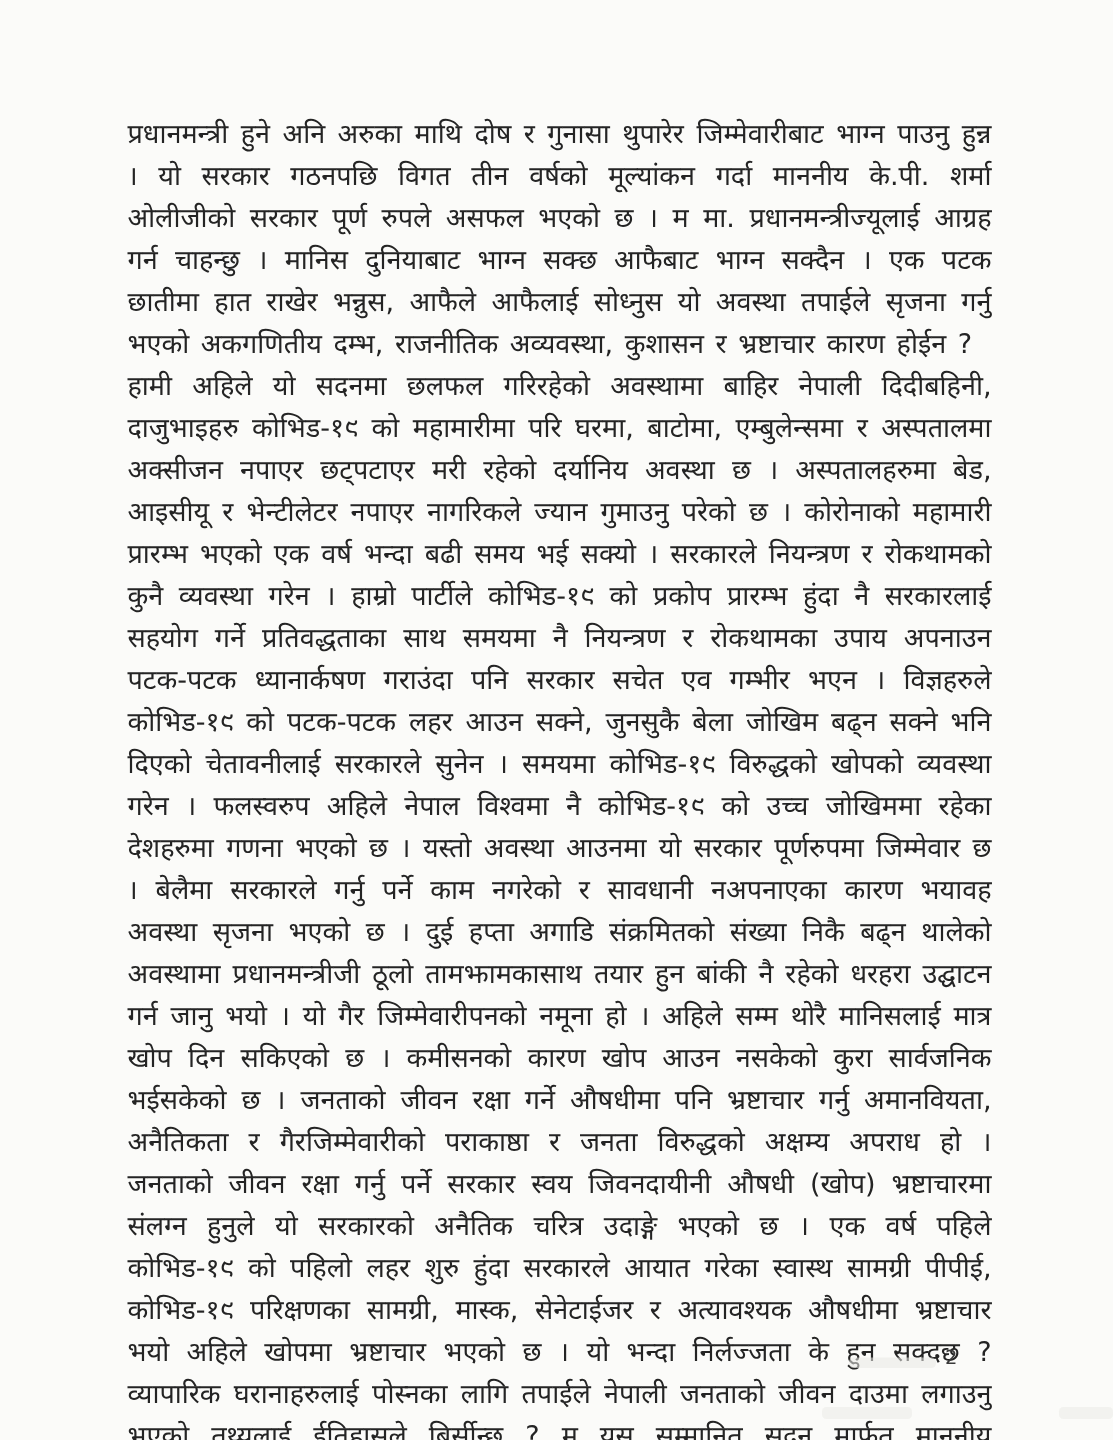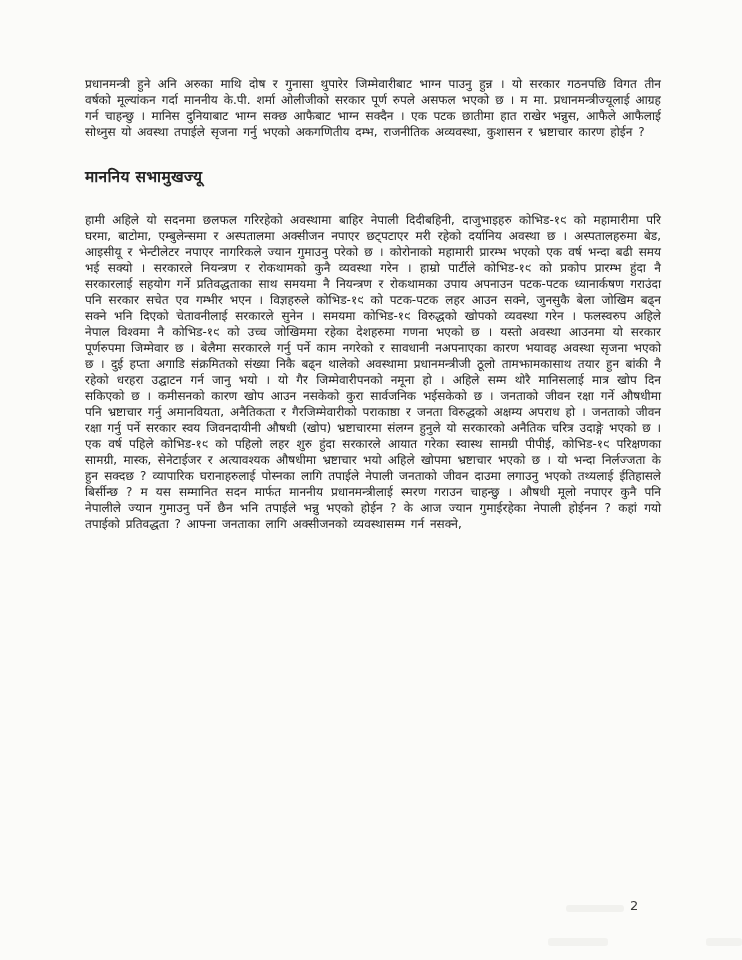--- a/index.html
+++ b/index.html
@@ -24,22 +24,22 @@
     width: 742px;
     height: 960px;
   }
   .text-block {
     position: absolute;
     left: 85px;
     top: 76px;
     width: 576px;
   }
   .para {
-    font-size: 12px;
-    line-height: 16px;
+    font-size: 18px;
+    line-height: 28px;
     text-align: justify;
     text-justify: inter-word;
     word-spacing: 2px;
     color: var(--text);
   }
   .section-heading {
     font-size: 15.5px;
     font-weight: 700;
     margin-top: 25px;
     margin-bottom: 25px;
@@ -66,21 +66,20 @@
 </style>
 </head>
 <body>
 
 <div class="page">
 
   <div class="text-block">
 
     <p class="para">प्रधानमन्त्री हुने अनि अरुका माथि दोष र गुनासा थुपारेर जिम्मेवारीबाट भाग्न पाउनु हुन्न । यो सरकार गठनपछि विगत तीन वर्षको मूल्यांकन गर्दा माननीय के.पी. शर्मा ओलीजीको सरकार पूर्ण रुपले असफल भएको छ । म मा. प्रधानमन्त्रीज्यूलाई आग्रह गर्न चाहन्छु । मानिस दुनियाबाट भाग्न सक्छ आफैबाट भाग्न सक्दैन । एक पटक छातीमा हात राखेर भन्नुस, आफैले आफैलाई सोध्नुस यो अवस्था तपाईले सृजना गर्नु भएको अकगणितीय दम्भ, राजनीतिक अव्यवस्था, कुशासन र भ्रष्टाचार कारण होईन ?</p>
 
-    <h2 class="section-heading">माननिय सभामुखज्यू</h2>
 
     <p class="para">हामी अहिले यो सदनमा छलफल गरिरहेको अवस्थामा बाहिर नेपाली दिदीबहिनी, दाजुभाइहरु कोभिड-१९ को महामारीमा परि घरमा, बाटोमा, एम्बुलेन्समा र अस्पतालमा अक्सीजन नपाएर छट्पटाएर मरी रहेको दर्यानिय अवस्था छ । अस्पतालहरुमा बेड, आइसीयू र भेन्टीलेटर नपाएर नागरिकले ज्यान गुमाउनु परेको छ । कोरोनाको महामारी प्रारम्भ भएको एक वर्ष भन्दा बढी समय भई सक्यो । सरकारले नियन्त्रण र रोकथामको कुनै व्यवस्था गरेन । हाम्रो पार्टीले कोभिड-१९ को प्रकोप प्रारम्भ हुंदा नै सरकारलाई सहयोग गर्ने प्रतिवद्धताका साथ समयमा नै नियन्त्रण र रोकथामका उपाय अपनाउन पटक-पटक ध्यानार्कषण गराउंदा पनि सरकार सचेत एव गम्भीर भएन । विज्ञहरुले कोभिड-१९ को पटक-पटक लहर आउन सक्ने, जुनसुकै बेला जोखिम बढ्न सक्ने भनि दिएको चेतावनीलाई सरकारले सुनेन । समयमा कोभिड-१९ विरुद्धको खोपको व्यवस्था गरेन । फलस्वरुप अहिले नेपाल विश्वमा नै कोभिड-१९ को उच्च जोखिममा रहेका देशहरुमा गणना भएको छ । यस्तो अवस्था आउनमा यो सरकार पूर्णरुपमा जिम्मेवार छ । बेलैमा सरकारले गर्नु पर्ने काम नगरेको र सावधानी नअपनाएका कारण भयावह अवस्था सृजना भएको छ । दुई हप्ता अगाडि संक्रमितको संख्या निकै बढ्न थालेको अवस्थामा प्रधानमन्त्रीजी ठूलो तामझामकासाथ तयार हुन बांकी नै रहेको धरहरा उद्घाटन गर्न जानु भयो । यो गैर जिम्मेवारीपनको नमूना हो । अहिले सम्म थोरै मानिसलाई मात्र खोप दिन सकिएको छ । कमीसनको कारण खोप आउन नसकेको कुरा सार्वजनिक भईसकेको छ । जनताको जीवन रक्षा गर्ने औषधीमा पनि भ्रष्टाचार गर्नु अमानवियता, अनैतिकता र गैरजिम्मेवारीको पराकाष्ठा र जनता विरुद्धको अक्षम्य अपराध हो । जनताको जीवन रक्षा गर्नु पर्ने सरकार स्वय जिवनदायीनी औषधी (खोप) भ्रष्टाचारमा संलग्न हुनुले यो सरकारको अनैतिक चरित्र उदाङ्गे भएको छ । एक वर्ष पहिले कोभिड-१९ को पहिलो लहर शुरु हुंदा सरकारले आयात गरेका स्वास्थ सामग्री पीपीई, कोभिड-१९ परिक्षणका सामग्री, मास्क, सेनेटाईजर र अत्यावश्यक औषधीमा भ्रष्टाचार भयो अहिले खोपमा भ्रष्टाचार भएको छ । यो भन्दा निर्लज्जता के हुन सक्दछ ? व्यापारिक घरानाहरुलाई पोस्नका लागि तपाईले नेपाली जनताको जीवन दाउमा लगाउनु भएको तथ्यलाई ईतिहासले बिर्सीन्छ ? म यस सम्मानित सदन मार्फत माननीय प्रधानमन्त्रीलाई स्मरण गराउन चाहन्छु । औषधी मूलो नपाएर कुनै पनि नेपालीले ज्यान गुमाउनु पर्ने छैन भनि तपाईले भन्नु भएको होईन ? के आज ज्यान गुमाईरहेका नेपाली होईनन ? कहां गयो तपाईको प्रतिवद्धता ? आफ्ना जनताका लागि अक्सीजनको व्यवस्थासम्म गर्न नसक्ने,</p>
 
   </div>
 
   <div class="page-number">2</div>
 
   <div class="scan-artifact artifact-1"></div>
   <div class="scan-artifact artifact-2"></div>
   <div class="scan-artifact artifact-3"></div>

